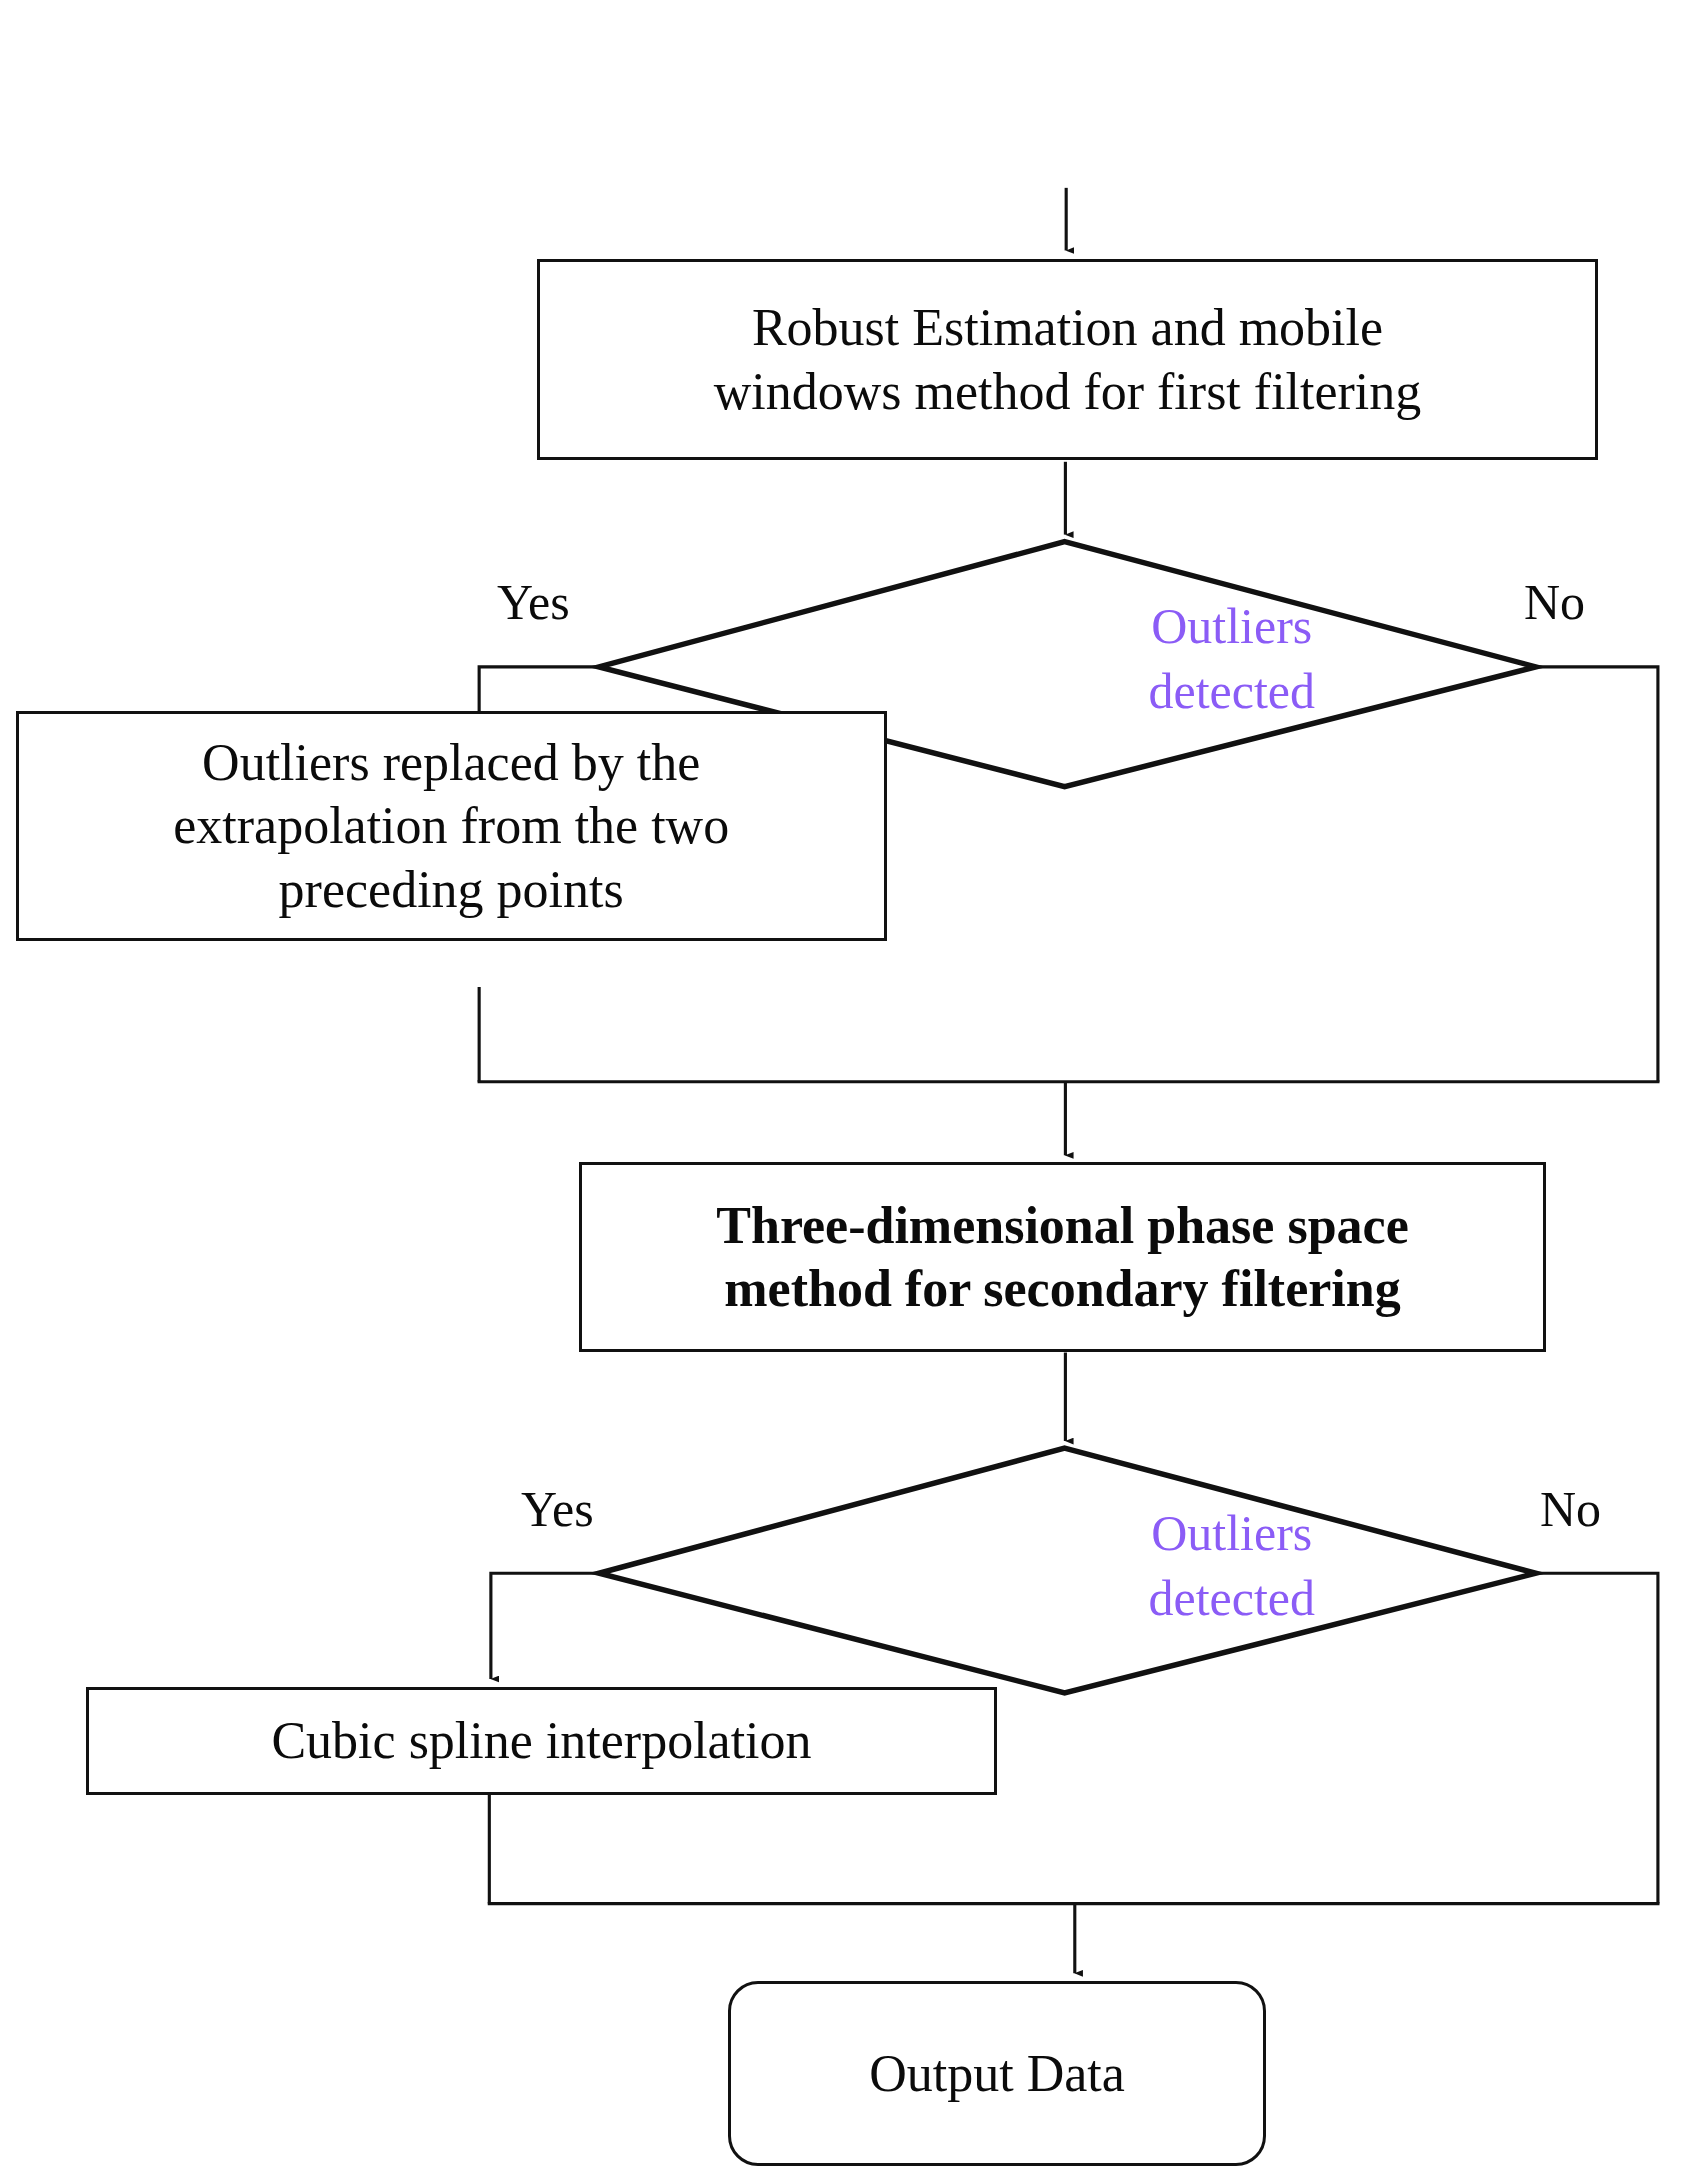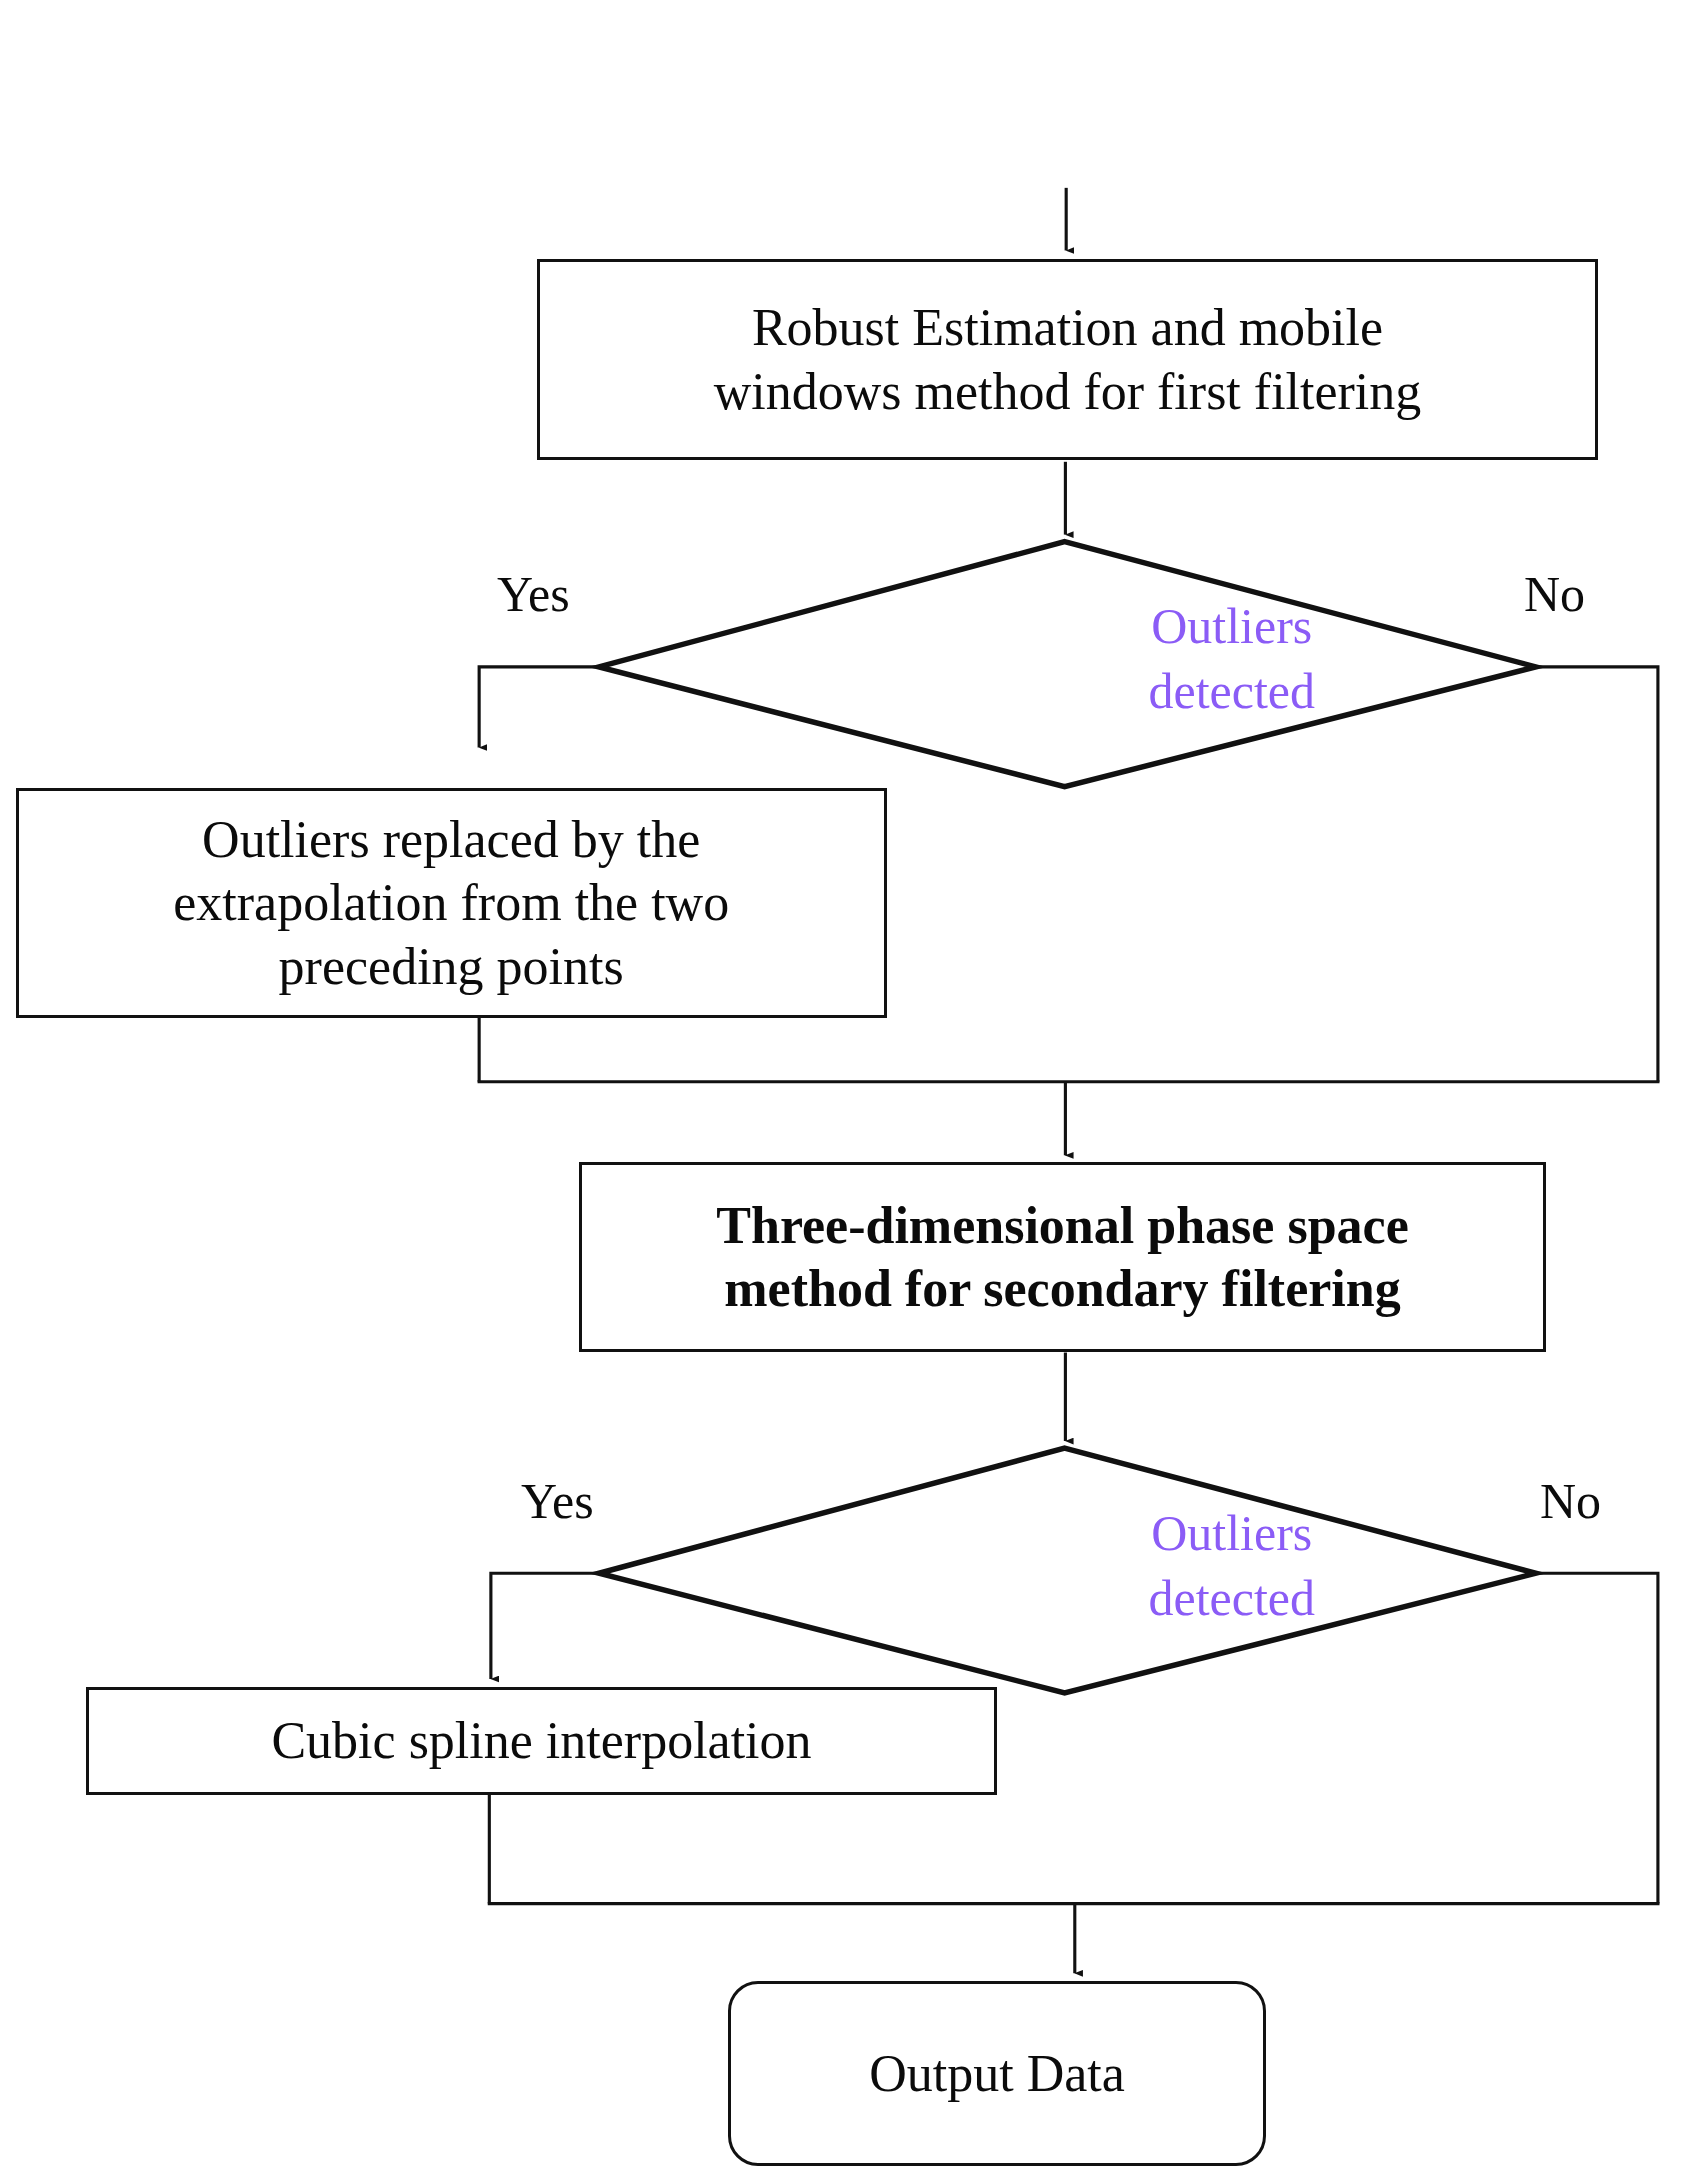--- a/index.html
+++ b/index.html
@@ -66,20 +66,21 @@
     white-space: pre-line;
     line-height: 1.30;
   }
   
   .branch-label {
     position: absolute;
     z-index: 4;
     font-size: 50px;
     color: #0b0b0b;
     white-space: nowrap;
+    margin-top: 8px;
   }
   .diamond-hit {
     position: absolute;
     z-index: 2;
   }
 </style>
 </head>
 <body>
 
 <div id="stage">
@@ -133,21 +134,21 @@
     <span class="txt">Outliers
 detected</span>
   </div>
   <div class="branch-label" style="left:497px; top:565px;">
     <span>Yes</span>
   </div>
   <div class="branch-label" style="left:1524px; top:565px;">
     <span>No</span>
   </div>
 
-  <div class="node process" style="left:15.7px; top:788px; width:871px; height:230px;">
+  <div class="node process" style="left:15.7px; top:711px; width:871px; height:230px;">
     <span class="txt">Outliers replaced by the
 extrapolation from the two
 preceding points</span>
   </div>
 
   <div class="node process" style="left:579px; top:1162px; width:967px; height:190px;font-weight:bold;">
     <span class="txt">Three-dimensional phase space
 method for secondary filtering</span>
   </div>
 

